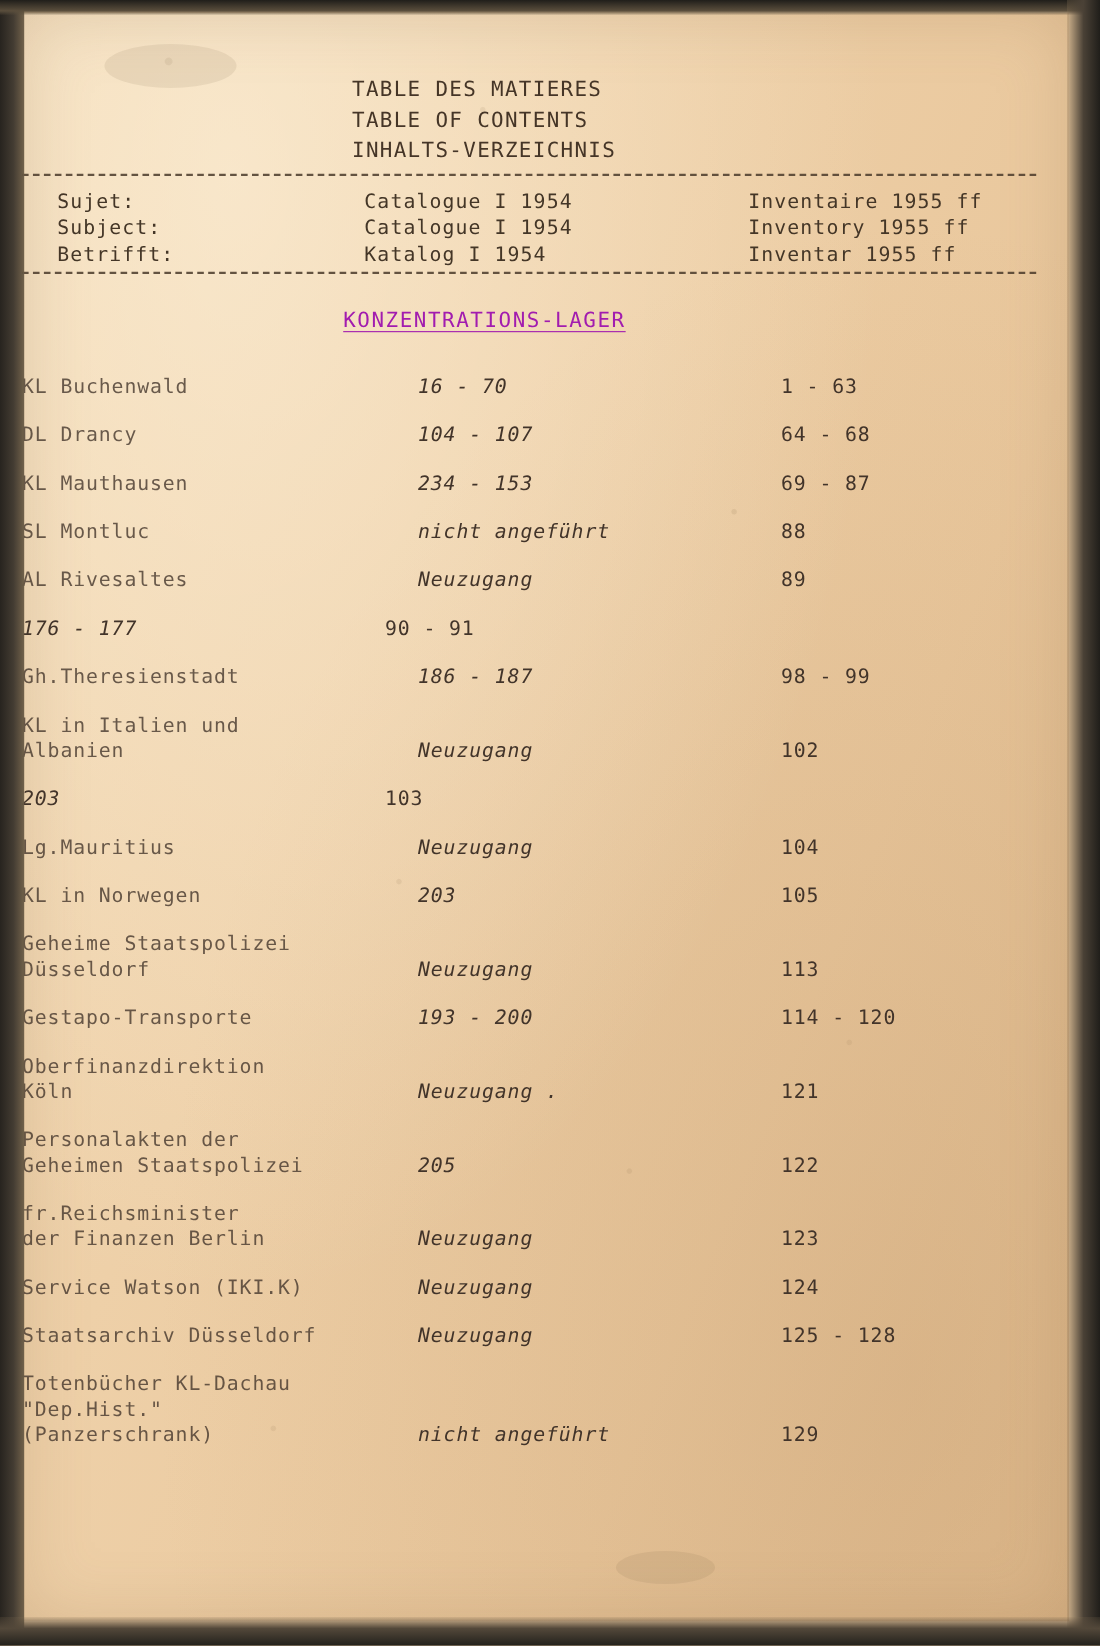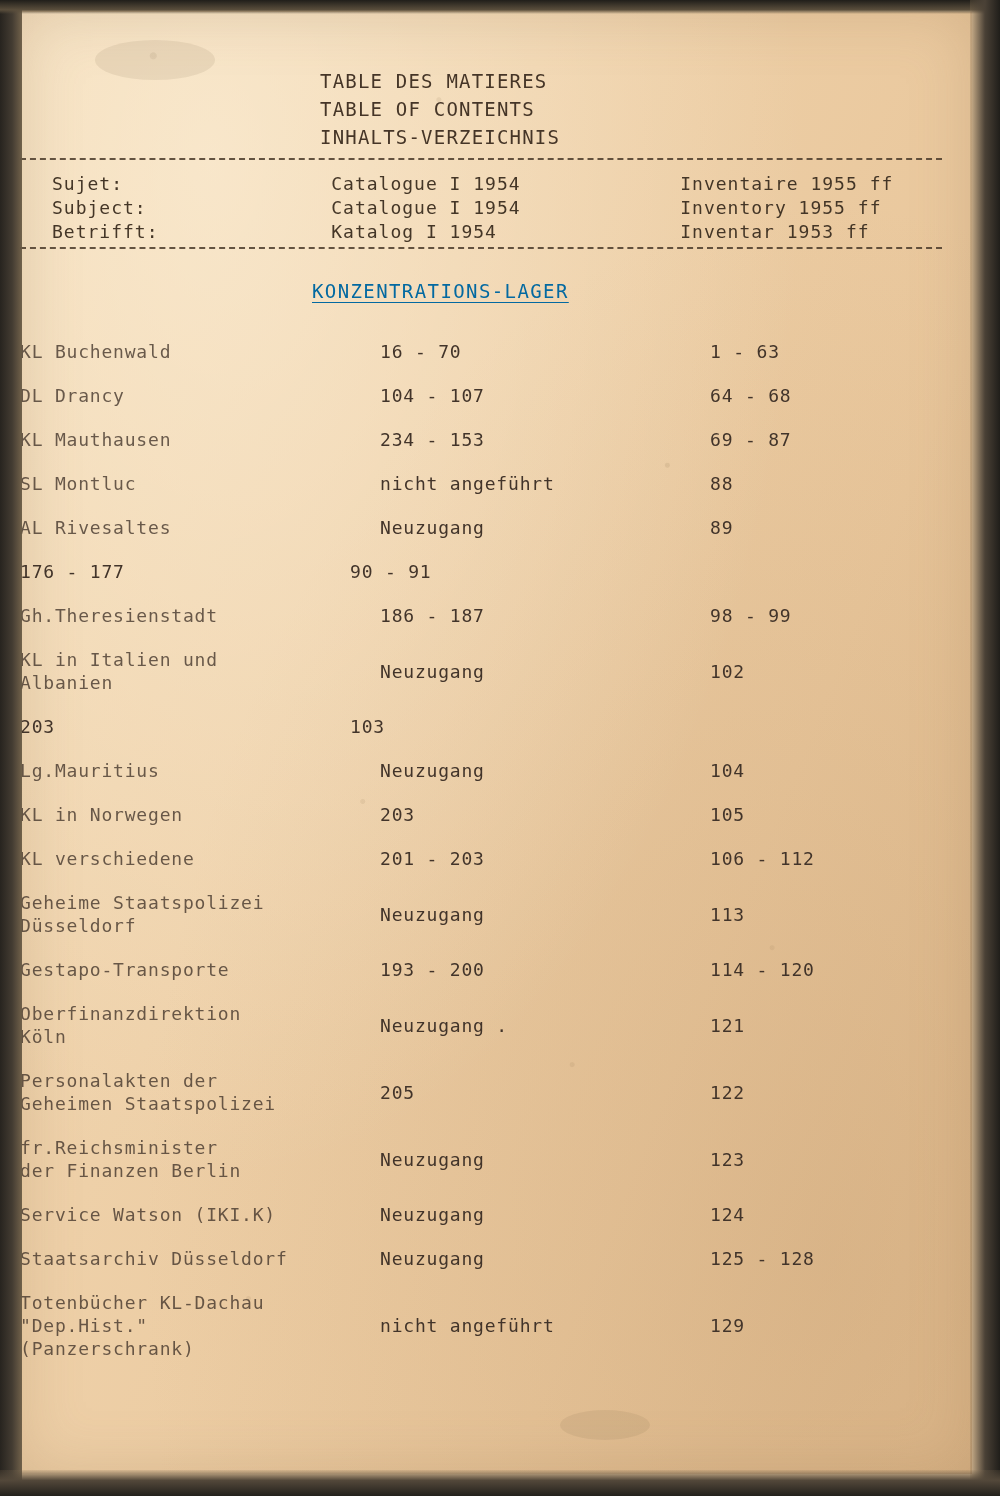--- a/index.html
+++ b/index.html
@@ -113,45 +113,46 @@
   .sr-right { width: 270px; }
 
   .section-heading {
     position: absolute;
     left: 292px;
     top: 268px;
     font-size: 19px;
     letter-spacing: 1.4px;
     text-decoration: underline;
     text-underline-offset: 4px;
-    color: #0369a1;
+    color: #a21caf;
   }
 
   .entries {
     position: absolute;
     left: 0px;
     top: 328px;
     width: 922px;
     font-size: 18px;
     letter-spacing: 0.8px;
     color: #42342a;
   }
   .entry {
     display: flex;
     margin-bottom: 21px;
-    align-items: center;
+    align-items: flex-end;
   }
   .e-name {
     width: 360px;
     line-height: 23px;
     white-space: pre-line;
   }
   .e-cat {
     width: 330px;
     line-height: 23px;
+    font-style: italic;
   }
   .e-inv {
     width: 230px;
     line-height: 23px;
   }
   .faded { opacity: 0.78; }
   .smudge {
     position: absolute;
     border-radius: 50%;
     background: rgba(110,85,55,0.10);
@@ -182,21 +183,21 @@
         <span class="sr-right">Inventaire 1955 ff</span>
       </div>
       <div class="subject-row">
         <span class="sr-label">Subject:</span>
         <span class="sr-mid">Catalogue I 1954</span>
         <span class="sr-right">Inventory  1955 ff</span>
       </div>
       <div class="subject-row">
         <span class="sr-label">Betrifft:</span>
         <span class="sr-mid">Katalog  I 1954</span>
-        <span class="sr-right">Inventar   1953 ff</span>
+        <span class="sr-right">Inventar   1955 ff</span>
       </div>
     </div>
 
     <div class="rule bottom"></div>
 
     <div class="section-heading">KONZENTRATIONS-LAGER</div>
 
     <div class="entries">
 
       <div class="entry">
@@ -259,25 +260,20 @@
         <span class="e-cat">Neuzugang</span>
         <span class="e-inv">104</span>
       </div>
 
       <div class="entry">
         <span class="e-name faded">KL in Norwegen</span>
         <span class="e-cat">203</span>
         <span class="e-inv">105</span>
       </div>
 
-      <div class="entry">
-        <span class="e-name faded">KL verschiedene</span>
-        <span class="e-cat">201 - 203</span>
-        <span class="e-inv">106 - 112</span>
-      </div>
 
       <div class="entry">
         <span class="e-name faded">Geheime Staatspolizei
 Düsseldorf</span>
         <span class="e-cat">Neuzugang</span>
         <span class="e-inv">113</span>
       </div>
 
       <div class="entry">
         <span class="e-name faded">Gestapo-Transporte</span>

